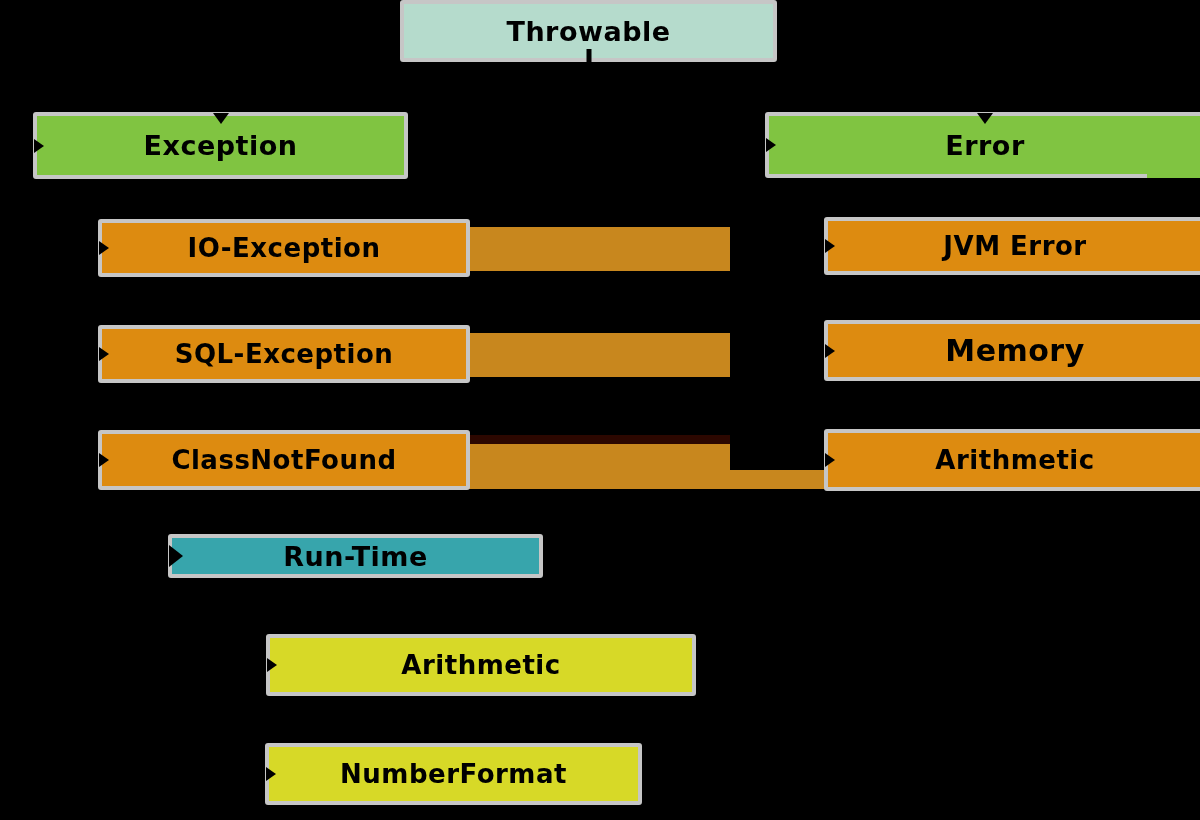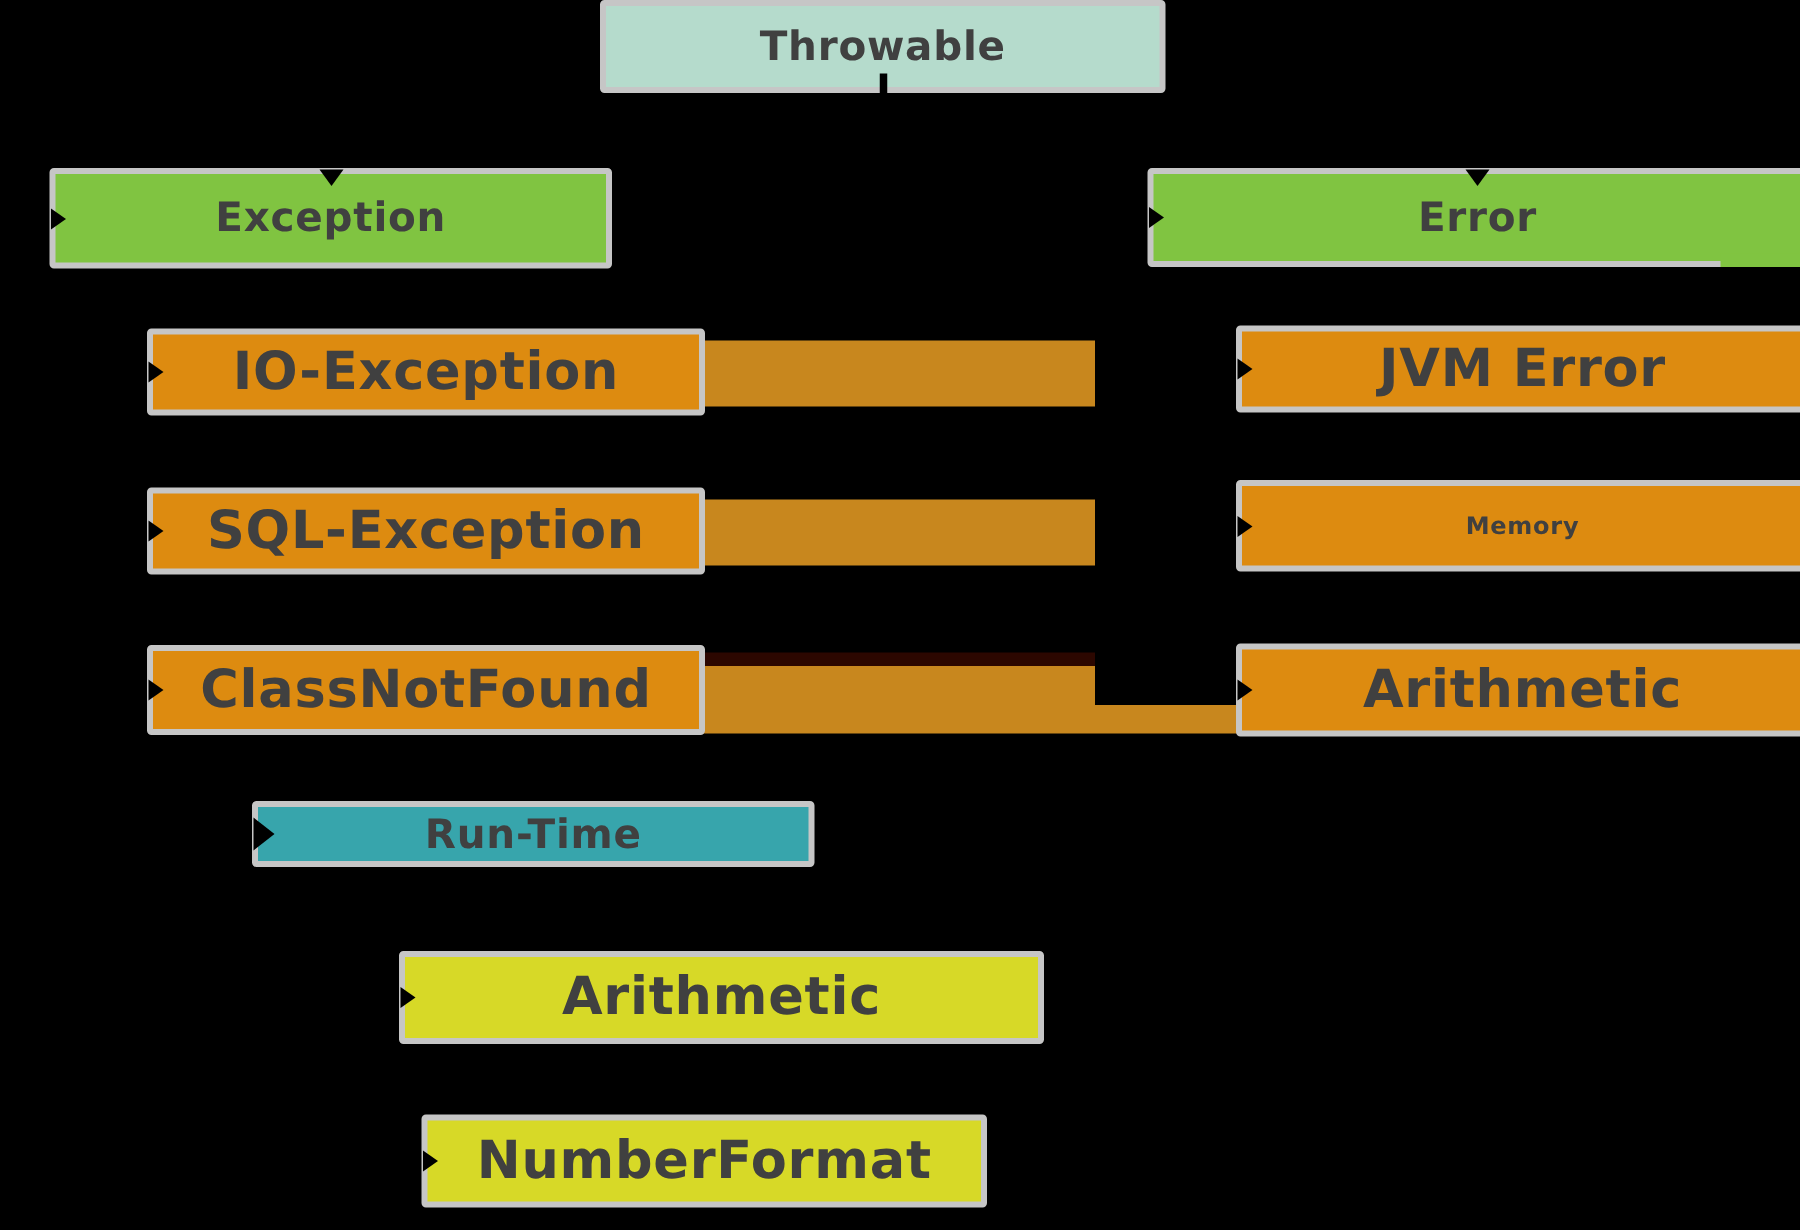--- a/index.html
+++ b/index.html
@@ -5,30 +5,30 @@
   html,body{margin:0;padding:0;background:#000;}
   .stage{
     position:relative;width:1200px;height:820px;background:#000000;
     overflow:hidden;font-family:"DejaVu Sans","Liberation Sans",sans-serif;
   }
   .node{
     position:absolute;display:flex;align-items:center;justify-content:center;
     border:4px solid #c6c6c6;box-sizing:border-box;border-radius:3px;
   }
   .node .lbl{
-    font-weight:bold;color:#404040;letter-spacing:0.5px;white-space:nowrap;
+    font-weight:bold;color:#000000;letter-spacing:0.5px;white-space:nowrap;
   }
   .mint  {background:#b5dbcc;}
   .green {background:#80c441;text-align:center;}
   .orange{background:#dd8b10;}
   .teal  {background:#37a5ac;}
   .yellow{background:#d7d927;}
   .fs27 .lbl{font-size:27px;}
-  .fs26 .lbl{font-size:35px;}
-  .fs24 .lbl{font-size:16px;}
+  .fs26 .lbl{font-size:26px;}
+  .fs24 .lbl{font-size:30px;}
   .bar{position:absolute;background:#c8871e;}
   .bar-dark{position:absolute;background:#2c0700;}
   .tail{position:absolute;background:#80c441;}
   
   .arrow-left{
     position:absolute;left:-3px;top:50%;transform:translateY(-50%);
     width:0;height:0;border-top:7px solid transparent;border-bottom:7px solid transparent;
     border-left:10px solid #000;
   }
   .arrow-left.big{
@@ -92,21 +92,21 @@
   <div class="node teal fs27" style="left:168px;top:534px;width:375px;height:44px">
     <span class="lbl">Run-Time</span>
     <span class="arrow-left big"></span>
   </div>
 
   <div class="node yellow fs26" style="left:266px;top:634px;width:430px;height:62px">
     <span class="lbl">Arithmetic</span>
     <span class="arrow-left"></span>
   </div>
 
-  <div class="node yellow fs26" style="left:281px;top:743px;width:377px;height:62px">
+  <div class="node yellow fs26" style="left:265px;top:743px;width:377px;height:62px">
     <span class="lbl">NumberFormat</span>
     <span class="arrow-left"></span>
   </div>
 
   <div class="node orange fs26" style="left:824px;top:217px;width:382px;height:58px">
     <span class="lbl">JVM Error</span>
     <span class="arrow-left"></span>
   </div>
 
   <div class="node orange fs24" style="left:824px;top:320px;width:382px;height:61px">

